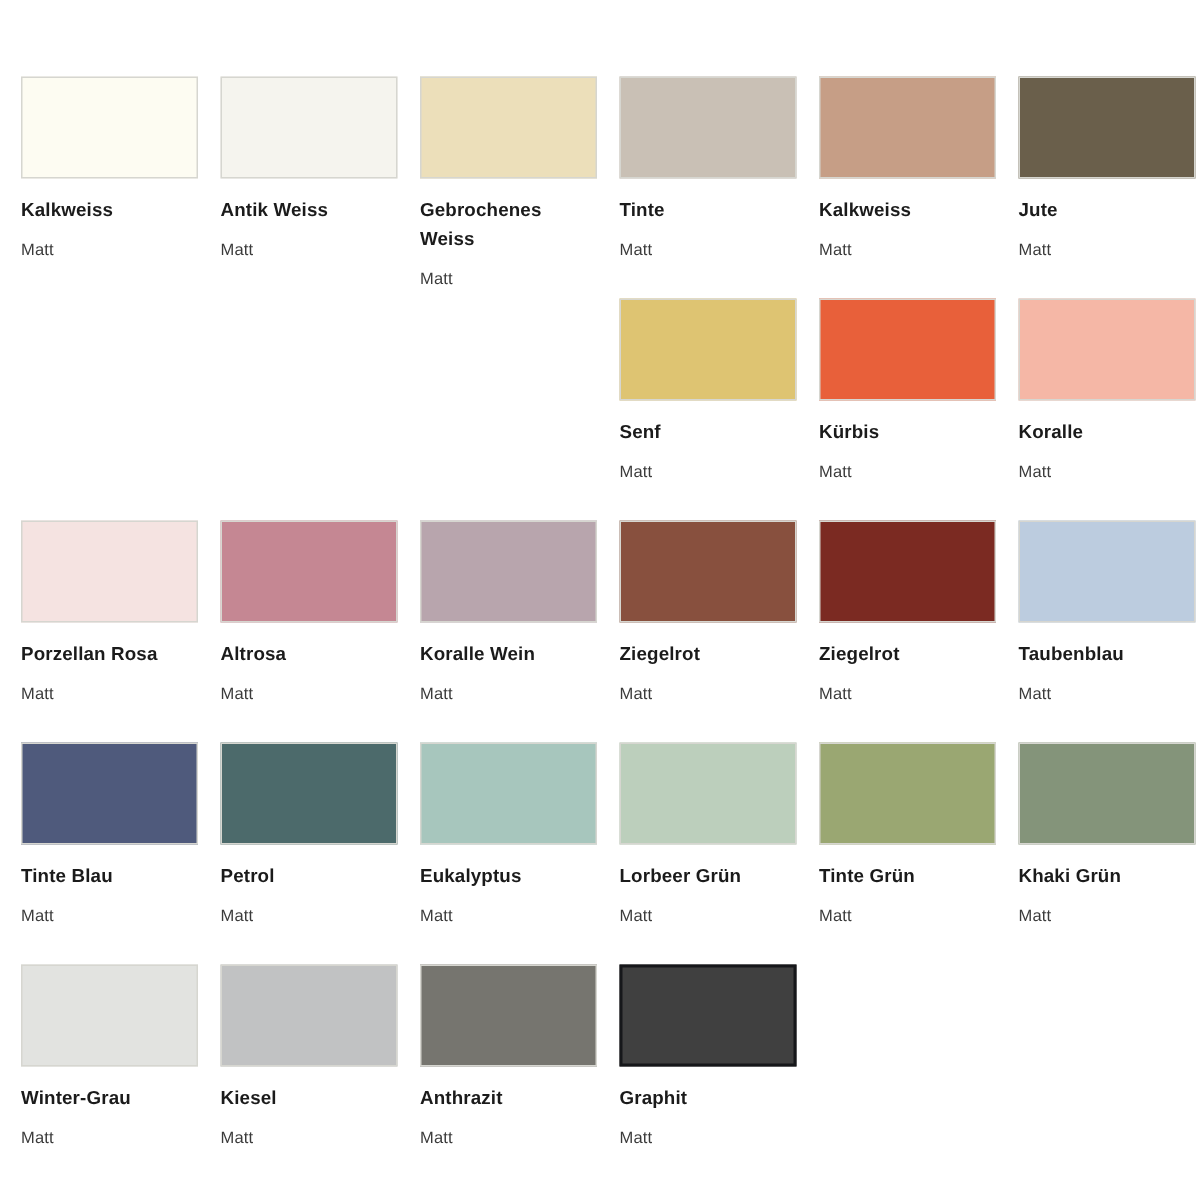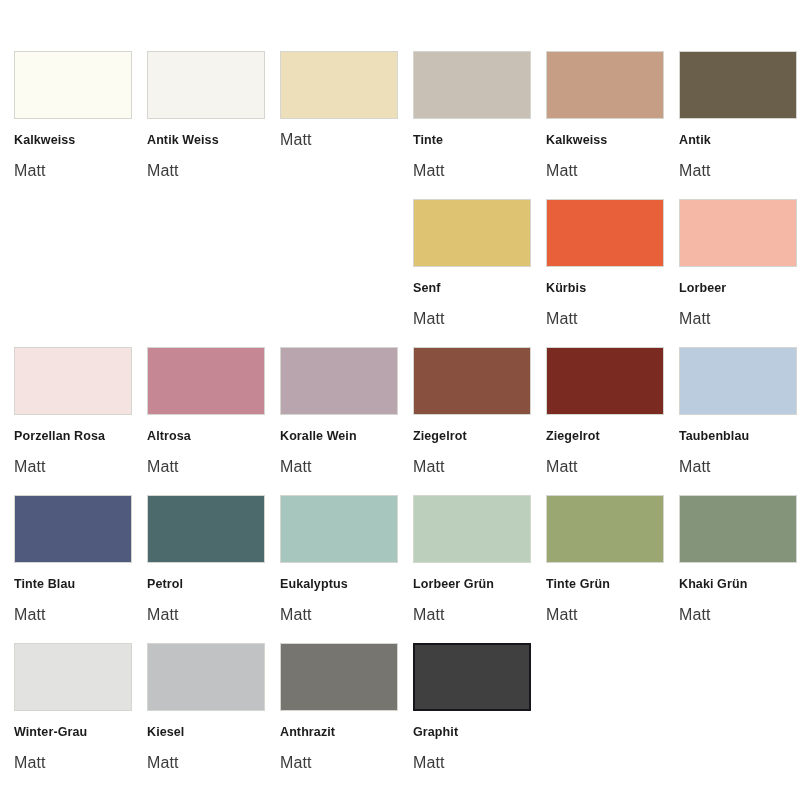--- a/index.html
+++ b/index.html
@@ -54,21 +54,21 @@
     margin-top: 12px;
     font-size: 12.5px;
     font-weight: bold;
     color: #1b1b1b;
     line-height: 1.52;
     letter-spacing: 0.1px;
   }
 
   .swatch-finish {
     margin-top: 9px;
-    font-size: 16px;
+    font-size: 11px;
     font-weight: normal;
     color: #3b3b3b;
     line-height: 1.5;
     letter-spacing: 0.1px;
   }
 </style>
 </head>
 <body>
 
 <div id="palette-grid">
@@ -77,53 +77,54 @@
       <div class="swatch-name">Kalkweiss</div>
       <div class="swatch-finish">Matt</div>
     </div>
     <div class="swatch-cell">
       <div class="swatch-chip" style="background: rgb(245, 244, 238);"></div>
       <div class="swatch-name">Antik Weiss</div>
       <div class="swatch-finish">Matt</div>
     </div>
     <div class="swatch-cell">
       <div class="swatch-chip" style="background: rgb(236, 223, 186);"></div>
+      <div class="swatch-name">Gebrochenes Weiss</div>
       <div class="swatch-finish">Matt</div>
     </div>
     <div class="swatch-cell">
       <div class="swatch-chip" style="background: rgb(201, 192, 181);"></div>
       <div class="swatch-name">Tinte</div>
       <div class="swatch-finish">Matt</div>
     </div>
     <div class="swatch-cell">
       <div class="swatch-chip" style="background: rgb(198, 158, 134);"></div>
       <div class="swatch-name">Kalkweiss</div>
       <div class="swatch-finish">Matt</div>
     </div>
     <div class="swatch-cell">
       <div class="swatch-chip" style="background: rgb(106, 95, 75);"></div>
-      <div class="swatch-name">Antik</div>
+      <div class="swatch-name">Jute</div>
       <div class="swatch-finish">Matt</div>
     </div>
     <div class="swatch-cell is-empty"></div>
     <div class="swatch-cell is-empty"></div>
     <div class="swatch-cell is-empty"></div>
     <div class="swatch-cell">
       <div class="swatch-chip" style="background: rgb(222, 196, 114);"></div>
       <div class="swatch-name">Senf</div>
       <div class="swatch-finish">Matt</div>
     </div>
     <div class="swatch-cell">
       <div class="swatch-chip" style="background: rgb(232, 96, 58);"></div>
       <div class="swatch-name">Kürbis</div>
       <div class="swatch-finish">Matt</div>
     </div>
     <div class="swatch-cell">
       <div class="swatch-chip" style="background: rgb(245, 183, 166);"></div>
-      <div class="swatch-name">Lorbeer</div>
+      <div class="swatch-name">Koralle</div>
       <div class="swatch-finish">Matt</div>
     </div>
     <div class="swatch-cell">
       <div class="swatch-chip" style="background: rgb(245, 227, 225);"></div>
       <div class="swatch-name">Porzellan Rosa</div>
       <div class="swatch-finish">Matt</div>
     </div>
     <div class="swatch-cell">
       <div class="swatch-chip" style="background: rgb(197, 135, 147);"></div>
       <div class="swatch-name">Altrosa</div>

